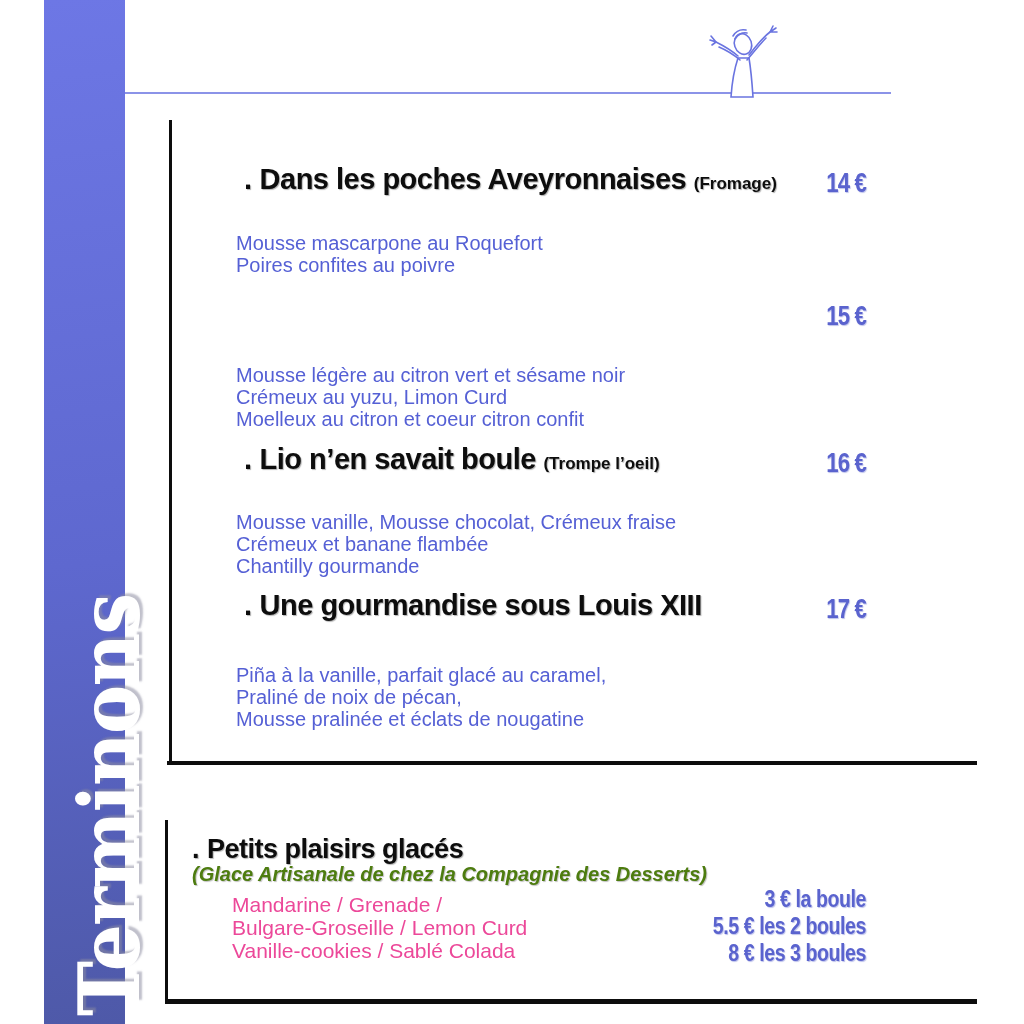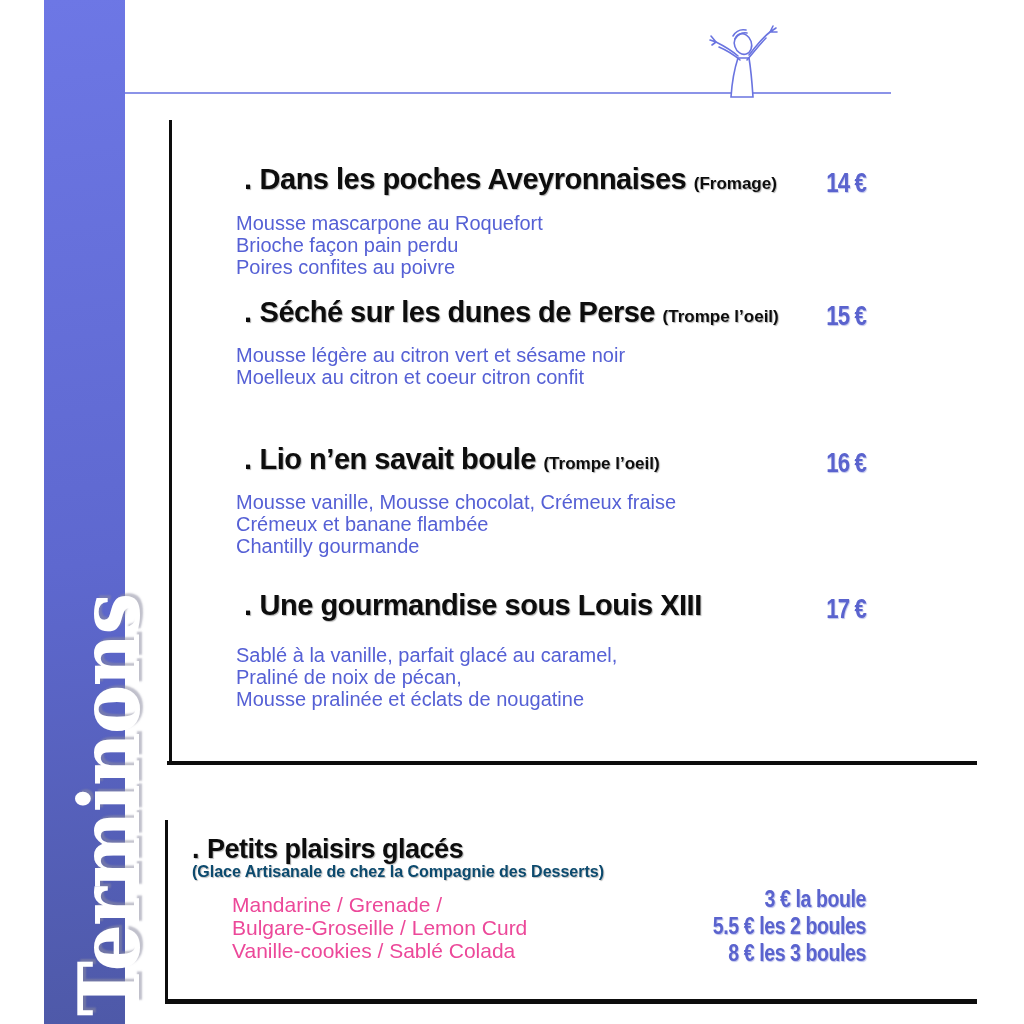--- a/index.html
+++ b/index.html
@@ -27,27 +27,27 @@
 
   .item-title{position:absolute;left:196px;white-space:nowrap;color:#0d0d0d;
               font-weight:bold;font-size:29px;letter-spacing:-0.5px;
               text-shadow:1px 1px 1px rgba(0,0,0,0.3);margin-left:48px;}
   .item-title .tag{font-size:17px;letter-spacing:0;}
   .bullet{margin-right:8px;}
   .price{position:absolute;left:700px;width:166px;text-align:right;white-space:nowrap;
          color:#5a63ce;font-weight:bold;font-size:27px;letter-spacing:-1px;
          transform:scaleX(0.82);transform-origin:100% 50%;
          text-shadow:1px 1px 1px rgba(90,99,206,0.4);}
-  .desc{position:absolute;left:236px;color:#5560d5;font-size:20px;line-height:22px;white-space:nowrap;}
+  .desc{position:absolute;left:236px;color:#5560d5;font-size:20px;line-height:22px;white-space:nowrap;margin-top:20px;}
 
   .glaces-title{position:absolute;left:192px;top:834px;white-space:nowrap;color:#0d0d0d;
                 font-weight:bold;font-size:27px;letter-spacing:-0.5px;
                 text-shadow:1px 1px 1px rgba(0,0,0,0.3);text-align:right;}
-  .glaces-sub{position:absolute;left:192px;top:863px;white-space:nowrap;color:#0c4a6e;
-              font-weight:bold;font-size:16px;text-shadow:1px 1px 1px rgba(0,0,0,0.25);}
+  .glaces-sub{position:absolute;left:192px;top:863px;white-space:nowrap;color:#4d7c0f;
+              font-weight:bold;font-size:20px;text-shadow:1px 1px 1px rgba(0,0,0,0.25);font-style:italic;}
   .flavors{position:absolute;left:232px;top:893px;color:#ec4899;font-size:21px;line-height:23px;white-space:nowrap;}
   .boule-prices{position:absolute;left:640px;top:886px;width:226px;text-align:right;white-space:nowrap;
                 color:#5a63ce;font-weight:bold;font-size:23px;line-height:27px;letter-spacing:-0.5px;
                 transform:scaleX(0.85);transform-origin:100% 0;
                 text-shadow:1px 1px 1px rgba(90,99,206,0.4);}
 </style>
 </head>
 <body>
 
 <div id="page">
@@ -80,52 +80,48 @@
   <div class="v-line-1"></div>
   <div class="h-line-1"></div>
 
   <div class="item-title" style="top:163px">
     <span class="bullet">.</span><span>Dans les poches Aveyronnaises</span>
     <span class="tag">(Fromage)</span>
   </div>
   <div class="price" style="top:168px">14 €</div>
   <div class="desc" style="top:212px">
     <div>Mousse mascarpone au Roquefort</div>
-    <div>Brioche façon pain perdu</div>
     <div>Poires confites au poivre</div>
   </div>
 
-  <div class="item-title" style="top:296px">
-    <span class="bullet">.</span><span>Séché sur les dunes de Perse</span>
-    <span class="tag">(Trompe l’oeil)</span>
-  </div>
   <div class="price" style="top:301px">15 €</div>
   <div class="desc" style="top:344px">
     <div>Mousse légère au citron vert et sésame noir</div>
+    <div>Crémeux au yuzu, Limon Curd</div>
     <div>Moelleux au citron et coeur citron confit</div>
   </div>
 
   <div class="item-title" style="top:443px">
     <span class="bullet">.</span><span>Lio n’en savait boule</span>
     <span class="tag">(Trompe l’oeil)</span>
   </div>
   <div class="price" style="top:448px">16 €</div>
   <div class="desc" style="top:491px">
     <div>Mousse vanille, Mousse chocolat, Crémeux fraise</div>
     <div>Crémeux et banane flambée</div>
     <div>Chantilly gourmande</div>
   </div>
 
   <div class="item-title" style="top:589px">
     <span class="bullet">.</span><span>Une gourmandise sous Louis XIII</span>
     <span class="tag"></span>
   </div>
   <div class="price" style="top:594px">17 €</div>
   <div class="desc" style="top:644px">
-    <div>Sablé à la vanille, parfait glacé au caramel,</div>
+    <div>Piña à la vanille, parfait glacé au caramel,</div>
     <div>Praliné de noix de pécan,</div>
     <div>Mousse pralinée et éclats de nougatine</div>
   </div>
 
   <div class="v-line-2"></div>
   <div class="h-line-2"></div>
 
   <div class="glaces-title">
     <span class="bullet">.</span><span>Petits plaisirs glacés</span>
   </div>

